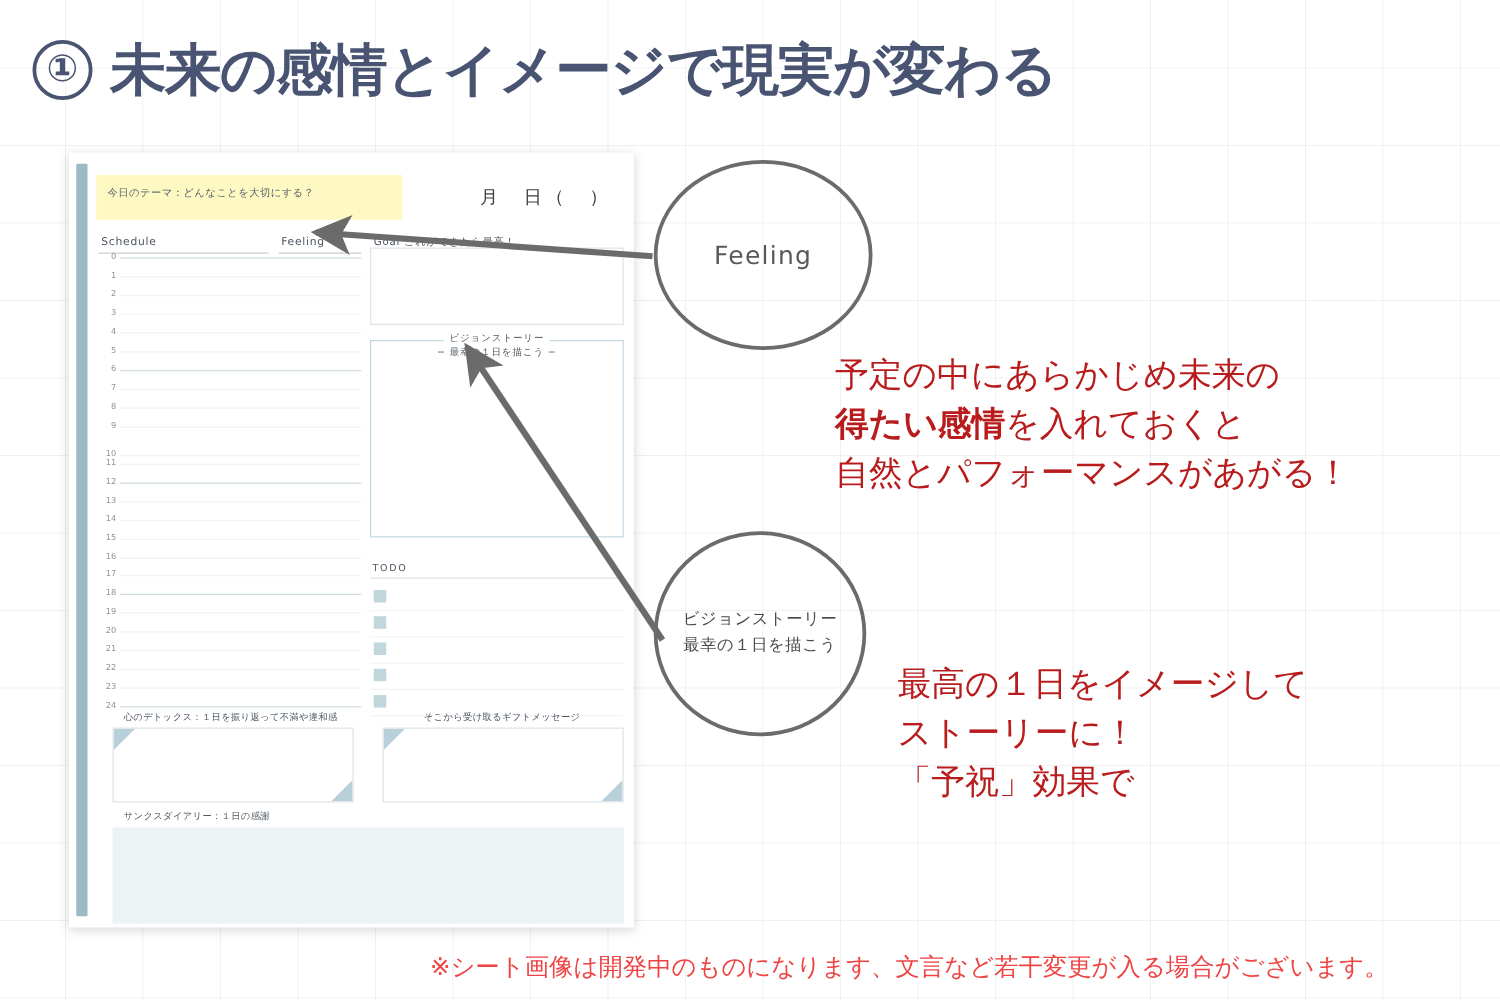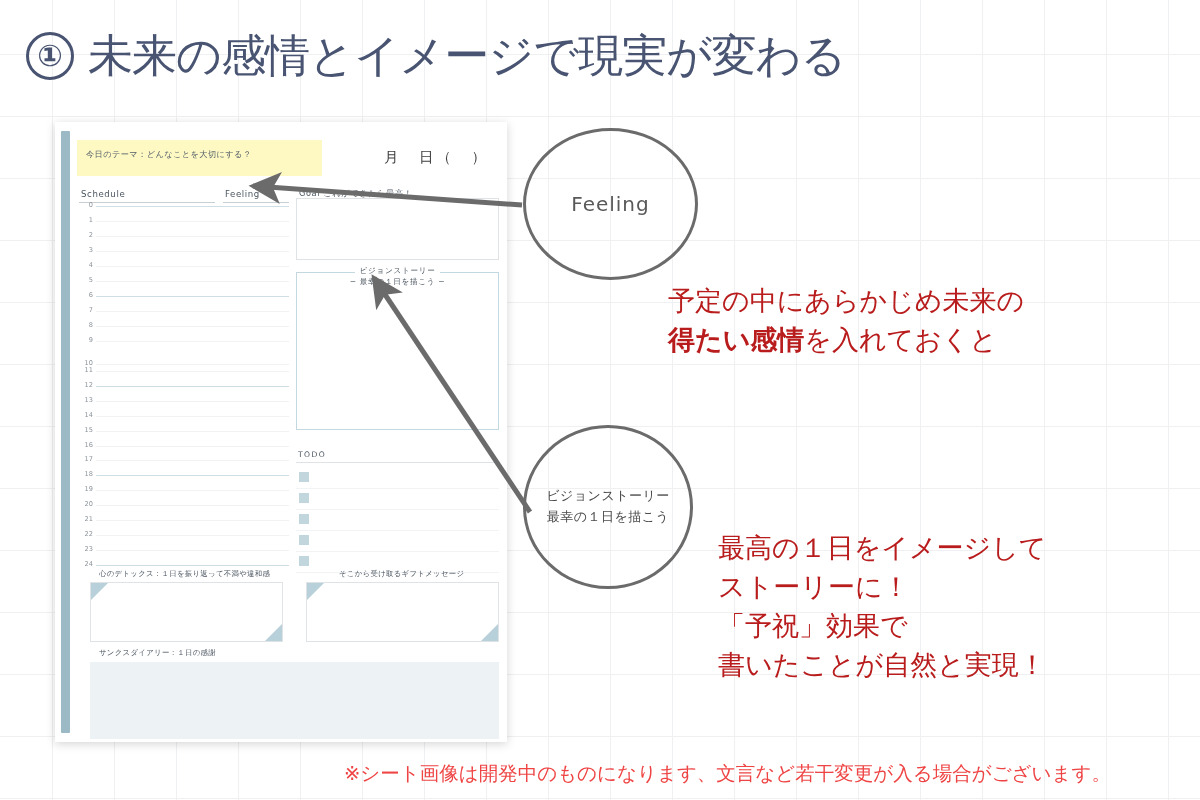--- a/index.html
+++ b/index.html
@@ -30,21 +30,21 @@
     display:flex;align-items:center;gap:14px;
     color:#485471;
   }
   #headline .num-circle{
     width:48px;height:48px;border:3px solid #485471;border-radius:50%;
     display:flex;align-items:center;justify-content:center;
     font-size:30px;font-weight:bold;line-height:1;
     box-sizing:border-box;
   }
   #headline .head-text{
-    font-size:45px;font-weight:normal;letter-spacing:-1px;white-space:nowrap;
+    font-size:45px;font-weight:bold;letter-spacing:-1px;white-space:nowrap;
     font-family:"DejaVu Sans",sans-serif;
   }
 
   
   #sheet{
     position:absolute;left:55px;top:122px;width:452px;height:620px;
     background:#ffffff;
     box-shadow:0 2px 9px rgba(0,0,0,0.17);
   }
   #sheet-spine{
@@ -381,27 +381,27 @@
     <span class="lbl">
       <span>ビジョンストーリー</span><br>
       <span>最幸の１日を描こう</span>
     </span>
   </div>
 
 
   <div class="para" id="para-1">
     <span>予定の中にあらかじめ未来の</span><br>
     <b>得たい感情</b><span>を入れておくと</span><br>
+    <span>自然とパフォーマンスがあがる！</span>
   </div>
 
   <div class="para" id="para-2">
     <span>最高の１日をイメージして</span><br>
     <span>ストーリーに！</span><br>
     <span>「予祝」効果で</span><br>
-    <span>書いたことが自然と実現！</span>
   </div>
 
   <div id="footer-note">※シート画像は開発中のものになります、文言など若干変更が入る場合がございます。</div>
 </div>
 
 <svg id="arrows" width="1200" height="800" viewBox="0 0 1200 800">
   <defs>
     <marker id="ah" markerWidth="7" markerHeight="7" refX="5.6" refY="3.5" orient="auto">
       <path d="M6.5,3.5 L0,0.3 L1.6,3.5 L0,6.7 Z" fill="#6b6b6b"></path>
     </marker>

